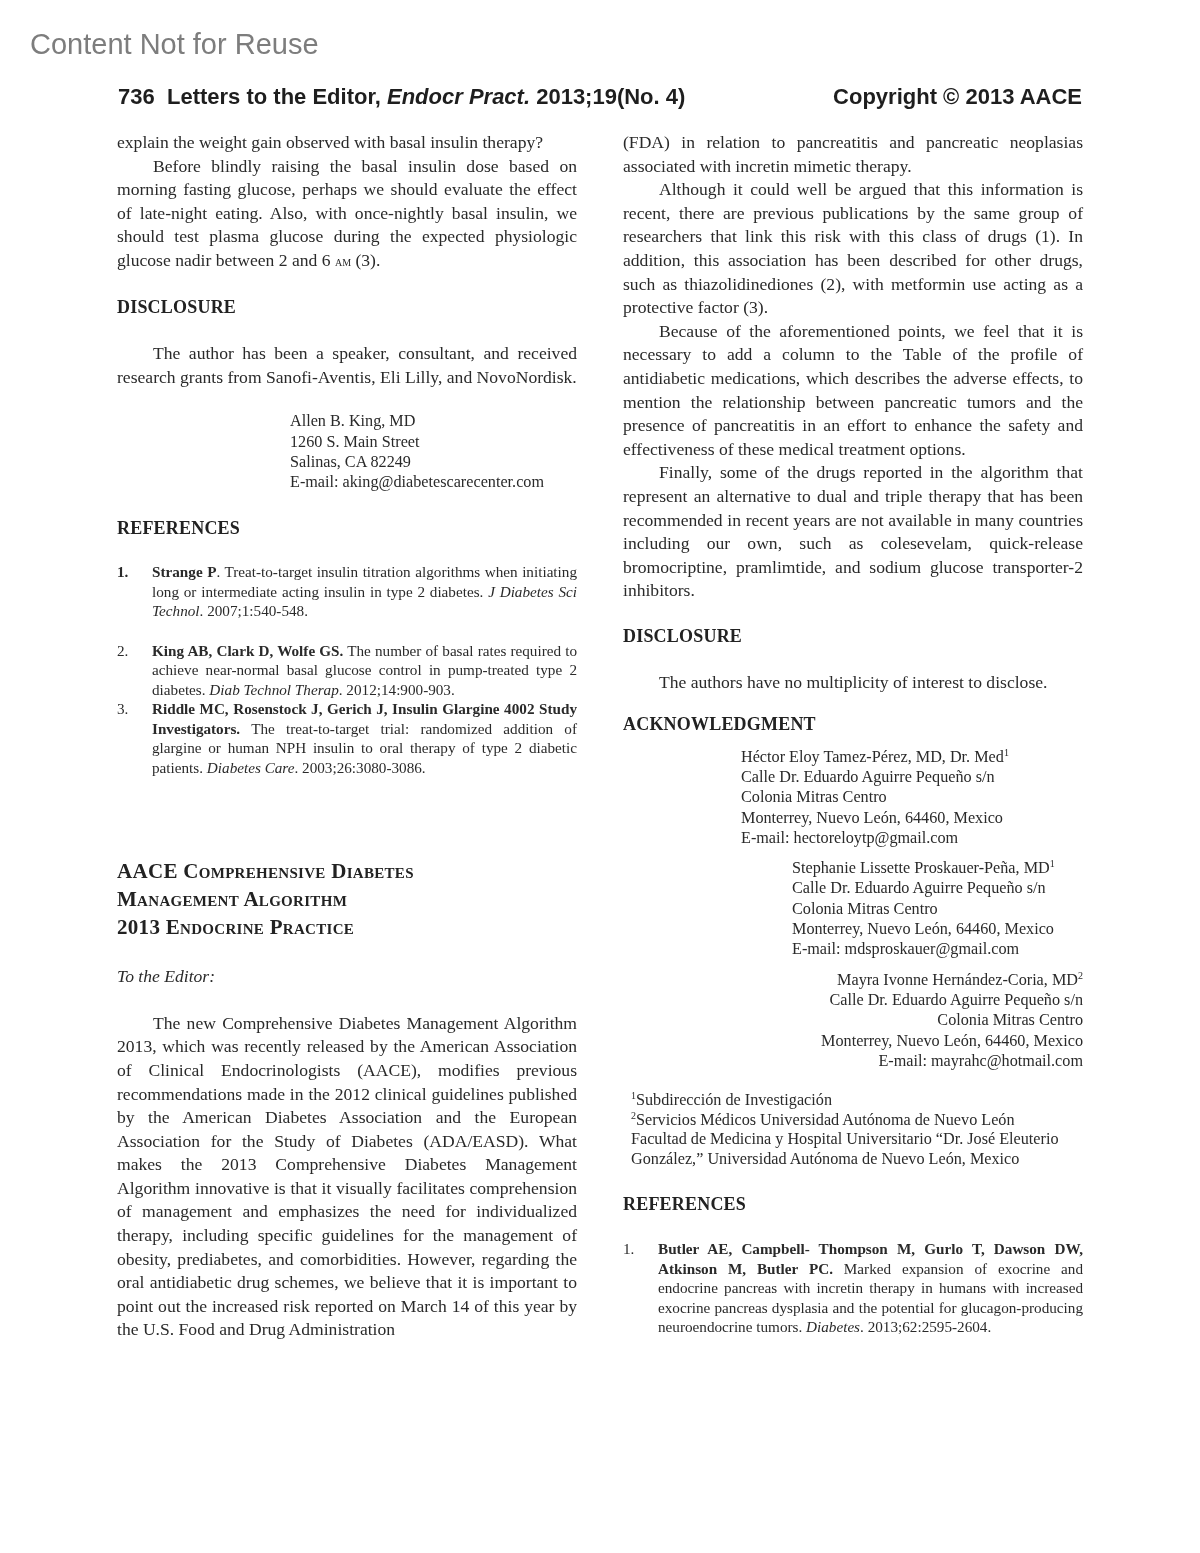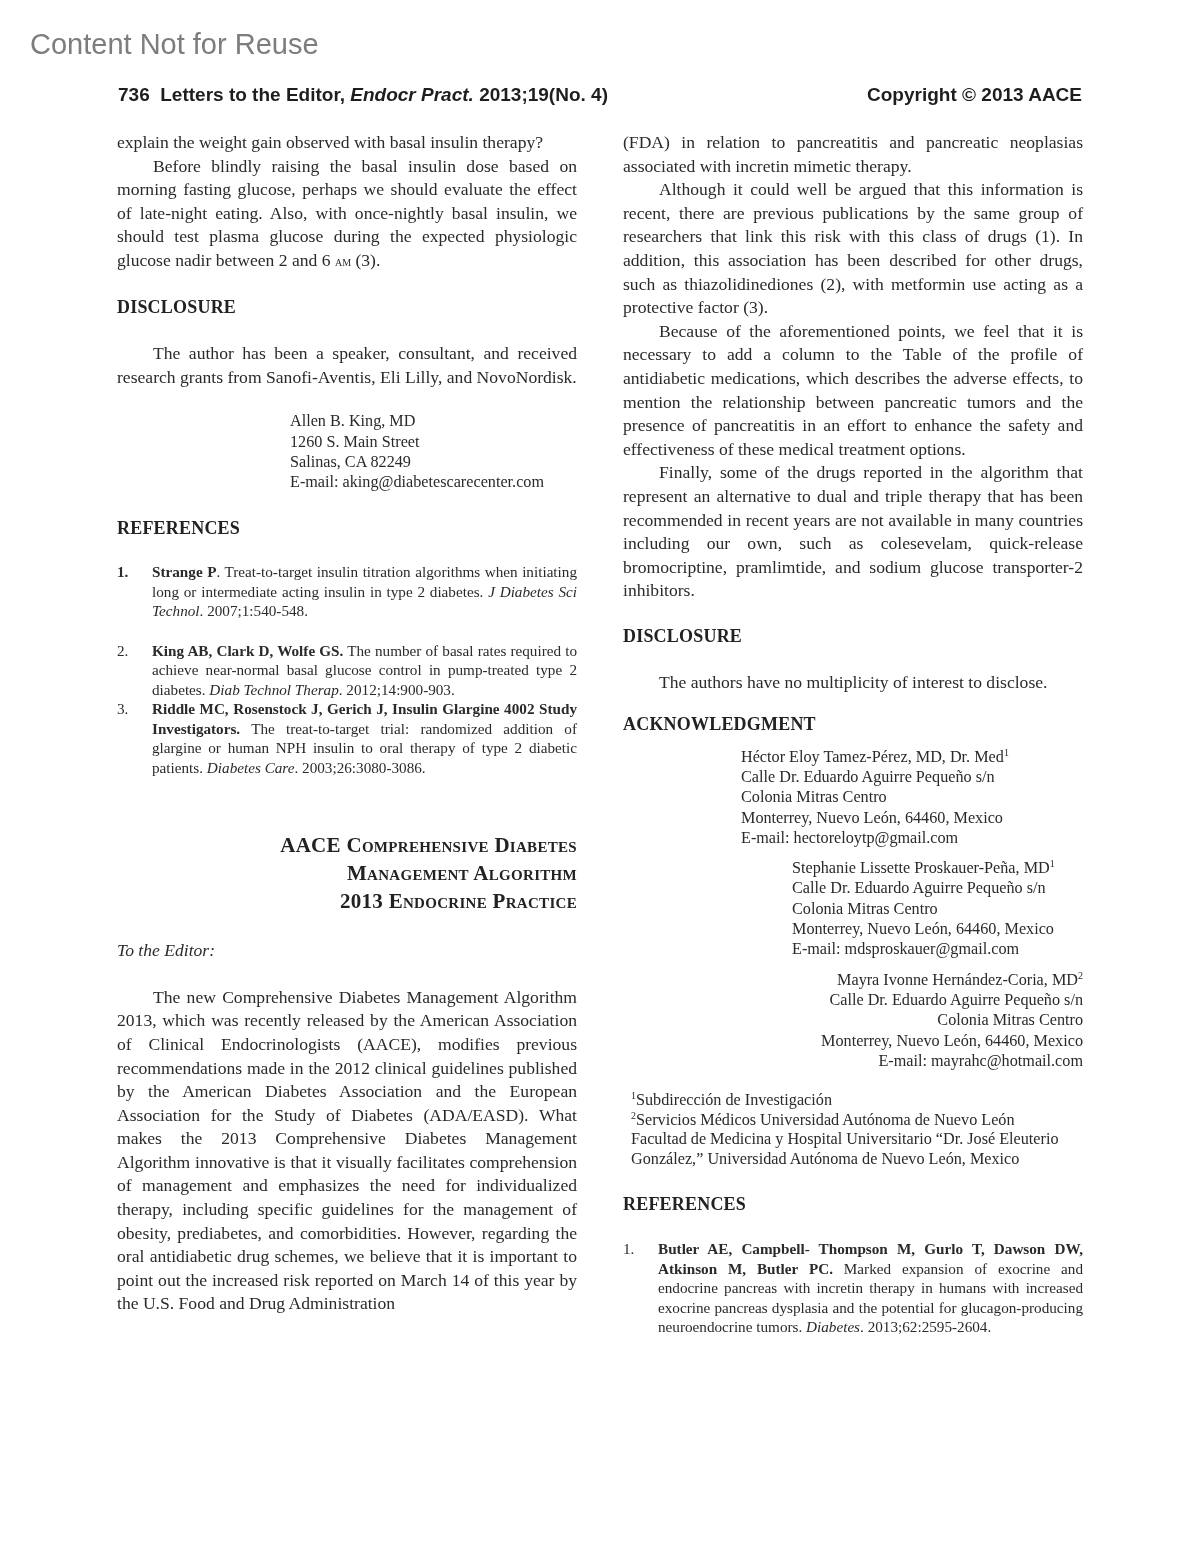--- a/index.html
+++ b/index.html
@@ -6,21 +6,21 @@
   body {
     width: 1200px; height: 1553px; position: relative; overflow: hidden;
     font-family: "Liberation Serif", serif; color: #2a2a2a;
   }
   .watermark {
     position: absolute; left: 30px; top: 28px;
     font-family: "Liberation Sans", sans-serif; font-size: 29px; color: #7d7d7d;
   }
   .running-head {
     position: absolute; top: 84px; left: 118px; width: 964px;
-    font-family: "Liberation Sans", sans-serif; font-weight: bold; font-size: 19px; color: #1e1e1e;
+    font-family: "Liberation Sans", sans-serif; font-weight: bold; font-size: 22px; color: #1e1e1e;
     display: flex; justify-content: space-between;
   }
   .running-head i { font-weight: bold; }
   .col { position: absolute; top: 131px; width: 460px; font-size: 17.6px; line-height: 23.6px; }
   .col-left { left: 117px; }
   .col-right { left: 623px; }
   p { margin: 0; text-align: justify; }
   .indent { text-indent: 36px; }
   h3 {
     margin: 0; font-size: 18px; font-weight: bold; letter-spacing: 0.2px; color: #222;
@@ -76,21 +76,21 @@
     <li>
       <span class="num">2.</span>
       <span class="body"><b>King AB, Clark D, Wolfe GS.</b><span> The number of basal rates required to achieve near-normal basal glucose control in pump-treated type 2 diabetes. </span><i>Diab Technol Therap</i><span>. 2012;14:900-903.</span></span>
     </li>
     <li>
       <span class="num">3.</span>
       <span class="body"><b>Riddle MC, Rosenstock J, Gerich J, Insulin Glargine 4002 Study Investigators.</b><span> The treat-to-target trial: randomized addition of glargine or human NPH insulin to oral therapy of type 2 diabetic patients. </span><i>Diabetes Care</i><span>. 2003;26:3080-3086.</span></span>
     </li>
   </ol>
 
-  <div class="title-block" style="margin-top:54px;text-align:right;">
+  <div class="title-block" style="margin-top:80px;">
     <div class="line">AACE Comprehensive Diabetes</div>
     <div class="line">Management Algorithm</div>
     <div class="line">2013 Endocrine Practice</div>
   </div>
 
   <p style="margin-top:24px; font-style:italic;">To the Editor:</p>
   <p class="indent" style="margin-top:23px;">The new Comprehensive Diabetes Management Algorithm 2013, which was recently released by the American Association of Clinical Endocrinologists (AACE), modifies previous recommendations made in the 2012 clinical guidelines published by the American Diabetes Association and the European Association for the Study of Diabetes (ADA/EASD). What makes the 2013 Comprehensive Diabetes Management Algorithm innovative is that it visually facilitates comprehension of management and emphasizes the need for individualized therapy, including specific guidelines for the management of obesity, prediabetes, and comorbidities. However, regarding the oral antidiabetic drug schemes, we believe that it is important to point out the increased risk reported on March 14 of this year by the U.S. Food and Drug Administration</p>
 </div>
 
 <div class="col col-right">

